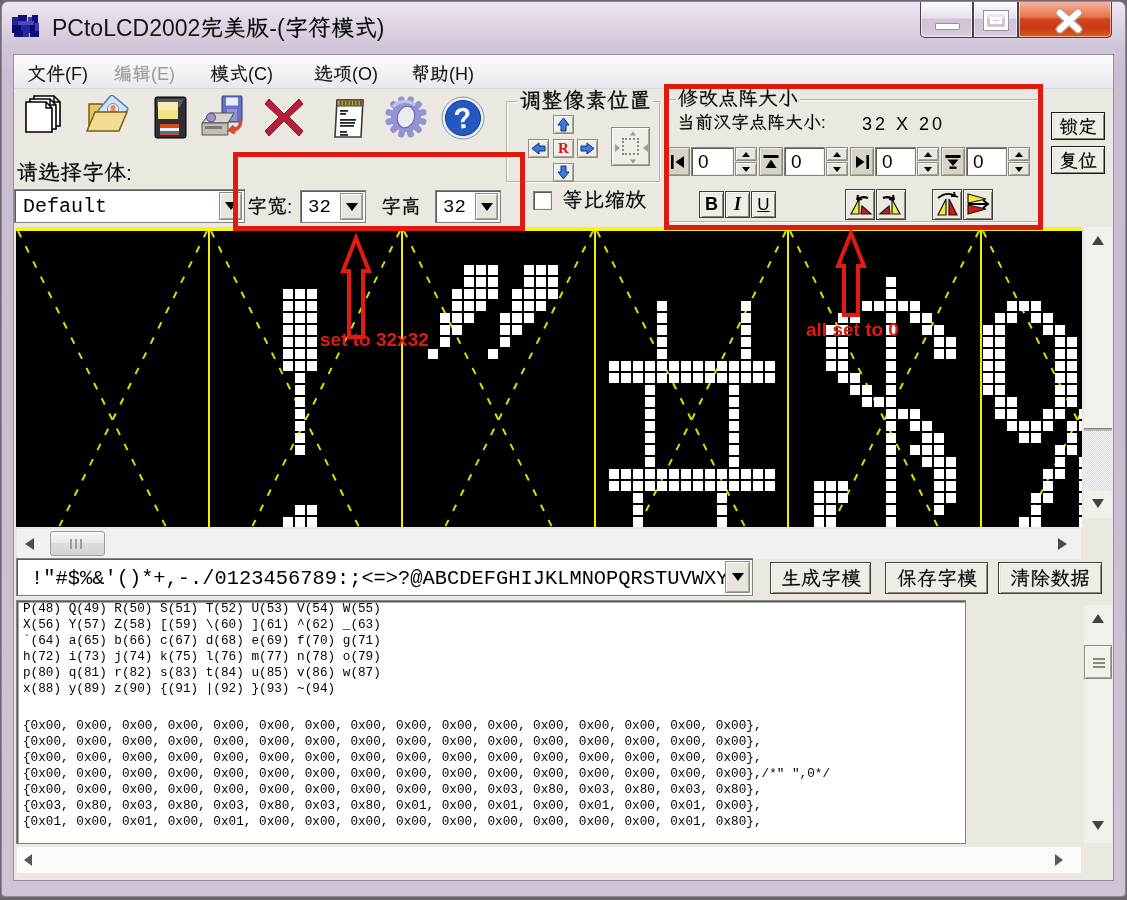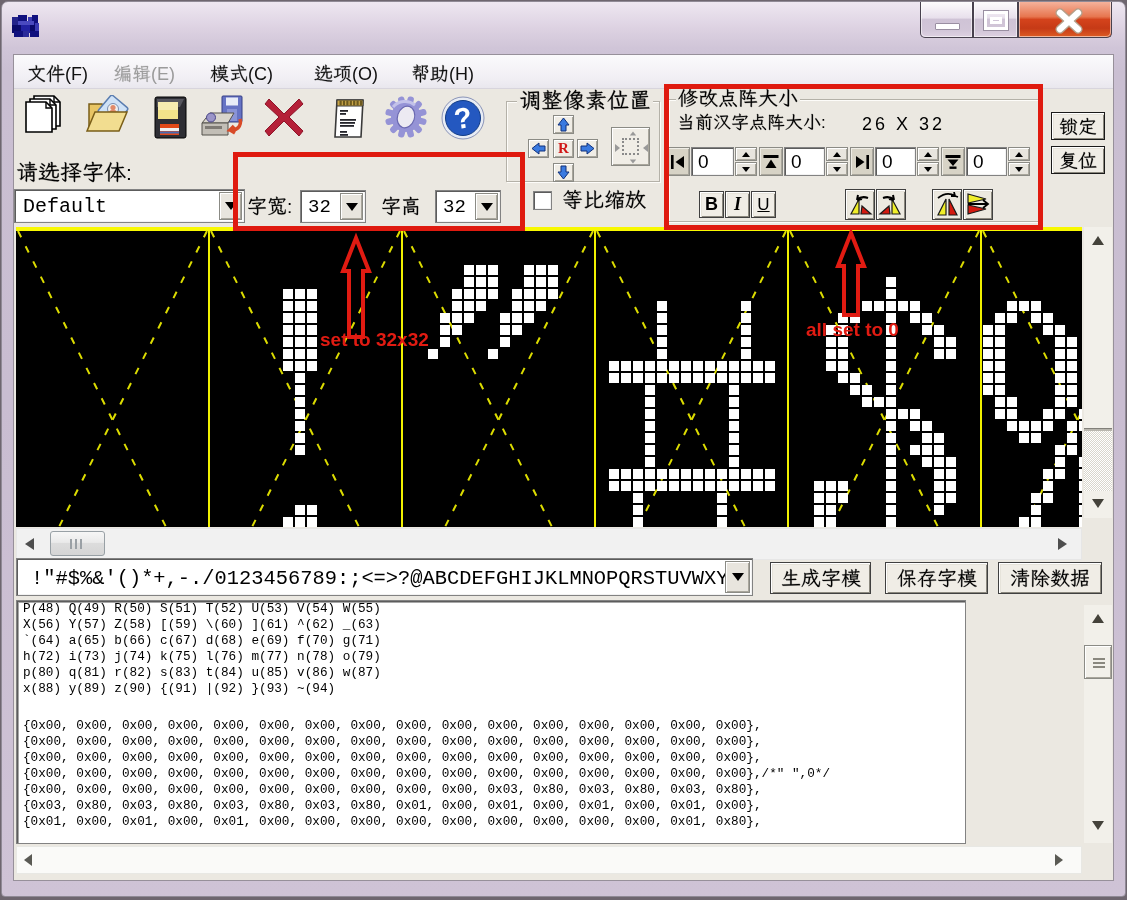--- a/index.html
+++ b/index.html
@@ -114,20 +114,30 @@
       <rect x="20" y="0" width="6" height="10" fill="#10107e"></rect>
       <rect x="0" y="10" width="9" height="8" fill="#0a0a6a"></rect>
       <rect x="9" y="8" width="9" height="10" fill="#2222a2"></rect>
       <rect x="18" y="10" width="9" height="8" fill="#0a0a6a"></rect>
       <rect x="23" y="8" width="4" height="10" fill="#3a3ab2"></rect>
       <rect x="2" y="16" width="9" height="6" fill="#10107e"></rect>
       <rect x="11" y="16" width="6" height="6" fill="#2a2a9a"></rect>
       <rect x="18" y="16" width="9" height="6" fill="#10107e"></rect>
       <rect x="6" y="6" width="16" height="4" fill="#4a4ac0"></rect>
     </svg>
+    <div id="titletext">PCtoLCD2002<svg class="cj" style="width:69.0px;height:23.0px" viewBox="0 -855 3000 1000" fill="#000" stroke="#000" stroke-width="12">
+        <use href="#u5B8C"></use>
+        <use href="#u7F8E" x="1000"></use>
+        <use href="#u7248" x="2000"></use>
+      </svg>-(<svg class="cj" style="width:92.0px;height:23.0px" viewBox="0 -855 4000 1000" fill="#000" stroke="#000" stroke-width="12">
+        <use href="#u5B57"></use>
+        <use href="#u7B26" x="1000"></use>
+        <use href="#u6A21" x="2000"></use>
+        <use href="#u5F0F" x="3000"></use>
+      </svg>)</div>
     <div id="btnmin" class="wbtn">
       <div class="hl"></div>
       <div class="abs" style="left:14px;top:21px;width:25px;height:7px;background:#fff;border:1px solid #9a8fa2;border-radius:1px"></div>
     </div>
     <div id="btnmax" class="wbtn">
       <div class="hl"></div>
       <div class="abs" style="left:10px;top:9px;width:24px;height:19px;border:3px solid #fff;box-shadow:0 0 0 1px #9a8fa2">
         <div class="abs" style="left:3px;top:3px;width:12px;height:7px;border:3px solid #fff"></div>
       </div>
     </div>
@@ -339,21 +349,21 @@
     <div class="abs" style="left:677px;top:113px;font-size:17px"><svg class="cj" style="width:144.0px;height:18.0px" viewBox="0 -855 8000 1000" fill="#000" stroke="#000" stroke-width="12">
         <use href="#u5F53"></use>
         <use href="#u524D" x="1000"></use>
         <use href="#u6C49" x="2000"></use>
         <use href="#u5B57" x="3000"></use>
         <use href="#u70B9" x="4000"></use>
         <use href="#u9635" x="5000"></use>
         <use href="#u5927" x="6000"></use>
         <use href="#u5C0F" x="7000"></use>
       </svg>:</div>
-    <div class="abs" style="left:862px;top:114px;font-size:18px;letter-spacing:3px">26 X 32</div>
+    <div class="abs" style="left:862px;top:114px;font-size:18px;letter-spacing:3px">32 X 20</div>
     <div class="abs icbtn" style="left:666px;top:147px;width:24px;height:29px">
       <svg width="18" height="18" viewBox="0 0 18 18">
         <rect x="2" y="2" width="2.6" height="14" fill="#000"></rect>
         <path d="M15 3 V15 L6.5 9 Z" fill="#000"></path>
       </svg>
     </div>
     <div class="abs sunken" style="left:691px;top:147px;width:43px;height:29px">
       <div class="abs" style="left:6px;top:3px;font-size:19px">0</div>
     </div>
     <div class="spin" style="left:735px;top:147px">

